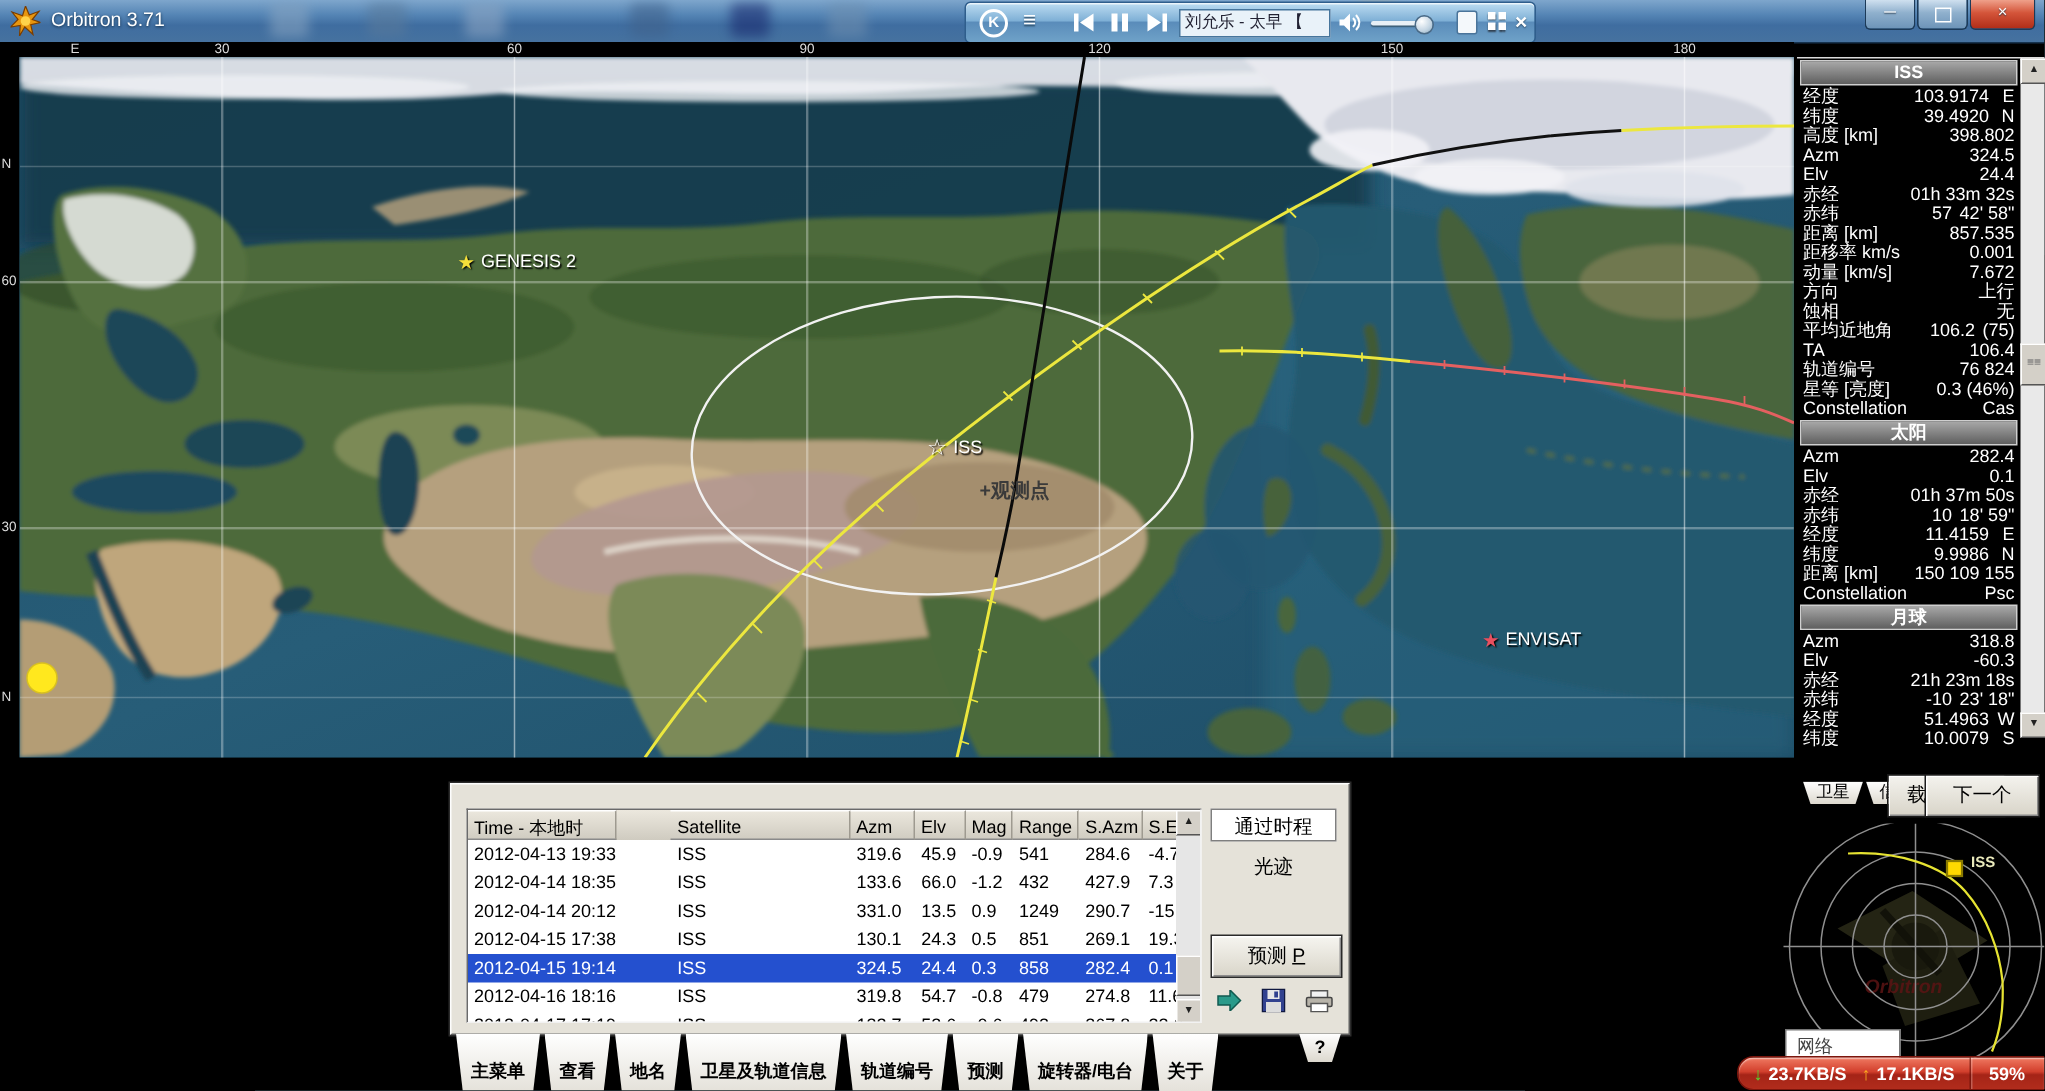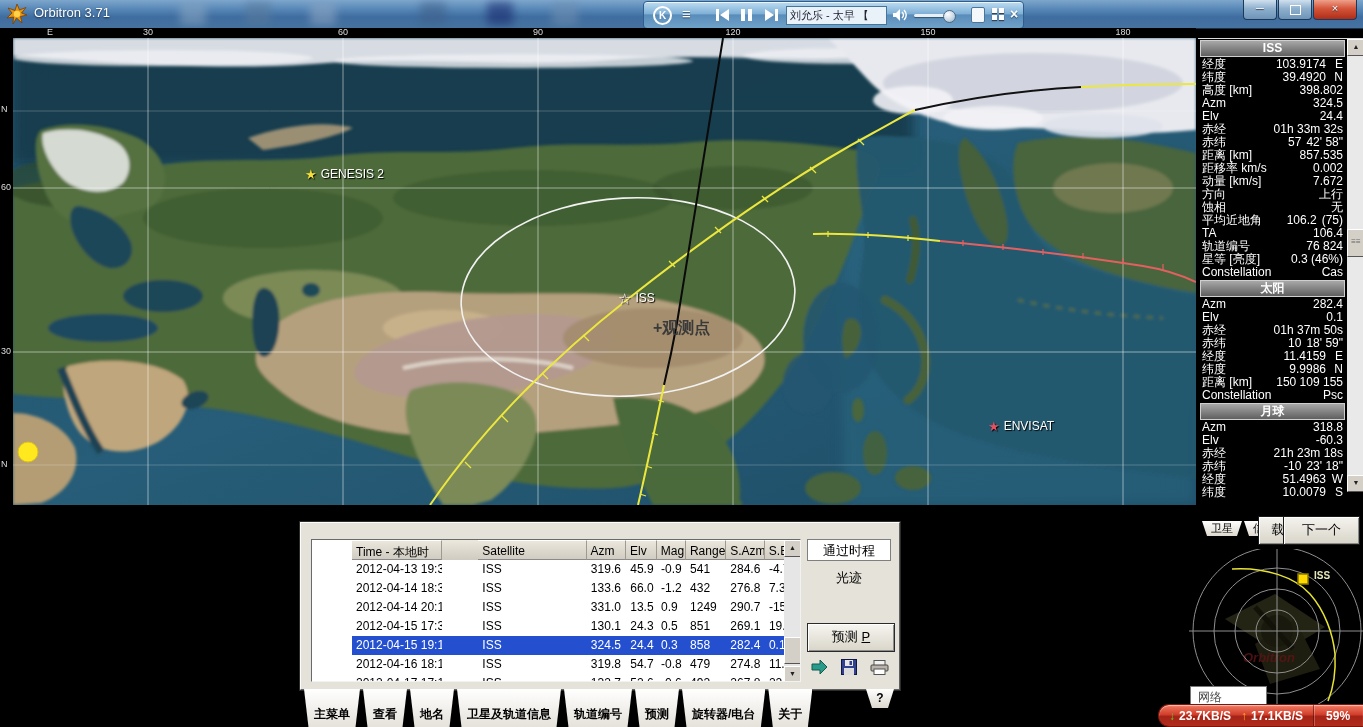--- a/index.html
+++ b/index.html
@@ -45,21 +45,21 @@
   .lon-label:nth-of-type(5){left:733px;} .lon-label:nth-of-type(6){left:928px;}
   .lon-label:nth-of-type(7){left:1123px;}
   .latbar{position:absolute;left:0;top:38px;width:13px;height:467px;background:#000;}
   .lat-label{position:absolute;left:1px;color:#ddd;font-size:9px;}
   .lat-label:nth-of-type(1){top:66px;} .lat-label:nth-of-type(2){top:144px;}
   .lat-label:nth-of-type(3){top:308px;} .lat-label:nth-of-type(4){top:421px;}
   .map{position:absolute;left:13px;top:38px;width:1183px;height:467px;background:#245a74;overflow:hidden;}
   .sat{position:absolute;display:flex;align-items:center;gap:4px;white-space:nowrap;}
   .sat .star{font-size:13px;line-height:13px;}
   .sat .sname{color:#fff;font-size:12px;text-shadow:1px 1px 1px #000;}
-  .observer-label{position:absolute;left:640px;top:280px;color:#3a3a3a;font-size:16px;font-weight:bold;white-space:nowrap;}
+  .observer-label{position:absolute;left:640px;top:280px;color:#3a3a3a;font-size:13px;font-weight:bold;white-space:nowrap;}
   .mapstatus{position:absolute;left:0;top:505px;width:1196px;height:17px;background:#000;color:#eee;font-size:12px;}
   .status-left{position:absolute;left:6px;top:1px;white-space:pre;}
   .status-right{position:absolute;right:11px;top:1px;white-space:pre;}
   
   .info{position:absolute;left:1198px;top:38px;width:165px;height:468px;background:#000;border-top:1px solid #dcdcdc;}
   .info-content{position:absolute;left:0;top:0;width:149px;}
   .sec-header{height:15px;margin:1px 2px;background:linear-gradient(#a8a8a8,#5f5f5f);
     border:1px solid #cfcfcf;color:#fff;font-size:12px;font-weight:bold;text-align:center;line-height:14px;}
   .irow{display:flex;align-items:baseline;height:13px;line-height:13px;font-size:12px;color:#fff;padding:0 4px;}
   .il{flex:0 0 auto;}
@@ -89,21 +89,21 @@
     border:1px solid #7c150c;border-right:none;box-sizing:border-box;box-shadow:inset 0 1px 1px rgba(255,255,255,.55);
     display:flex;align-items:center;color:#fff;font-size:12px;font-weight:bold;}
   .net-down-arrow{color:#59d02e;margin:0 4px 0 10px;font-weight:bold;}
   .net-up-arrow{color:#ffb11e;margin:0 4px 0 10px;font-weight:bold;}
   .net-div{width:1px;height:100%;background:rgba(90,10,5,.6);box-shadow:1px 0 0 rgba(255,255,255,.25);margin-left:10px;}
   .net-usage{margin-left:12px;}
   
   .dialog{position:absolute;left:300px;top:522px;width:600px;height:168px;background:#e5e2d9;
     border:1px solid;border-color:#fdfdfd #5f5f5f #5f5f5f #fdfdfd;box-shadow:0 0 0 1px #2c2c2c;box-sizing:border-box;}
   .listview{position:absolute;left:10px;top:16px;width:490px;height:143px;background:#fff;
-    border:1px solid;border-color:#6a6a6a #f2f2f2 #f2f2f2 #6a6a6a;box-sizing:border-box;overflow:hidden;padding-left:40px;}
+    border:1px solid;border-color:#6a6a6a #f2f2f2 #f2f2f2 #6a6a6a;box-sizing:border-box;overflow:hidden;}
   .thead{display:flex;height:20px;background:linear-gradient(#ece8de,#cfcbc0);}
   .thead span{box-sizing:border-box;padding:3px 0 0 4px;font-size:12px;color:#000;
     border-right:1px solid #9e9a90;border-top:1px solid #fff;border-bottom:1px solid #8a8a8a;
     white-space:nowrap;overflow:hidden;}
   .trow{display:flex;height:19px;}
   .trow span{box-sizing:border-box;padding:2px 0 0 4px;font-size:12px;color:#000;white-space:nowrap;overflow:hidden;}
   .thead span:nth-of-type(1),.trow span:nth-of-type(1){width:104px;}
   .thead span:nth-of-type(2),.trow span:nth-of-type(2){width:125px;margin-left:36px;}
   .thead span:nth-of-type(3),.trow span:nth-of-type(3){width:45px;}
   .thead span:nth-of-type(4),.trow span:nth-of-type(4){width:35px;}
@@ -418,21 +418,21 @@
           <span class="iv">57</span>
           <span class="is">42' 58"</span>
         </div>
           <div class="irow">
           <span class="il">距离 [km]</span>
           <span class="iv">857.535</span>
           <span class="is"></span>
         </div>
           <div class="irow">
           <span class="il">距移率 km/s</span>
-          <span class="iv">0.002</span>
+          <span class="iv">0.001</span>
           <span class="is"></span>
         </div>
           <div class="irow">
           <span class="il">动量 [km/s]</span>
           <span class="iv">7.672</span>
           <span class="is"></span>
         </div>
           <div class="irow">
           <span class="il">方向</span>
           <span class="iv">上行</span>
@@ -619,21 +619,21 @@
           <span>284.6</span>
             <span>-4.7</span>
         </div>
           <div class="trow">
           <span>2012-04-14 18:35:57</span>
             <span>ISS</span>
           <span>133.6</span>
             <span>66.0</span>
           <span>-1.2</span>
             <span>432</span>
-          <span>276.8</span>
+          <span>427.9</span>
             <span>7.3</span>
         </div>
           <div class="trow">
           <span>2012-04-14 20:12:21</span>
             <span>ISS</span>
           <span>331.0</span>
             <span>13.5</span>
           <span>0.9</span>
             <span>1249</span>
           <span>290.7</span>

